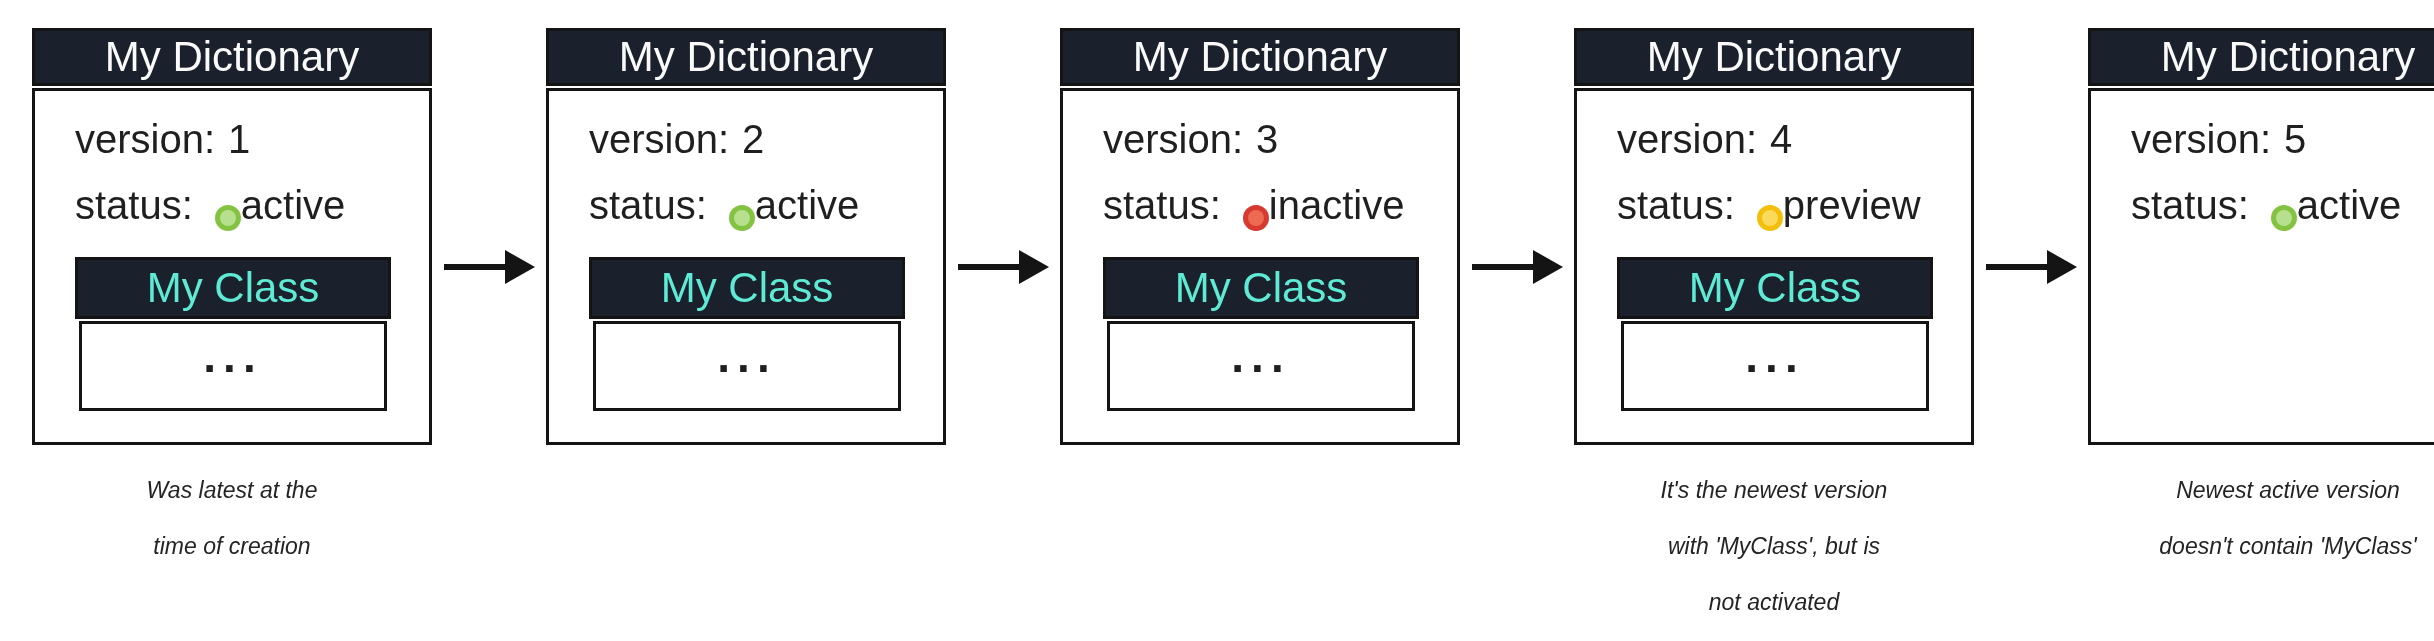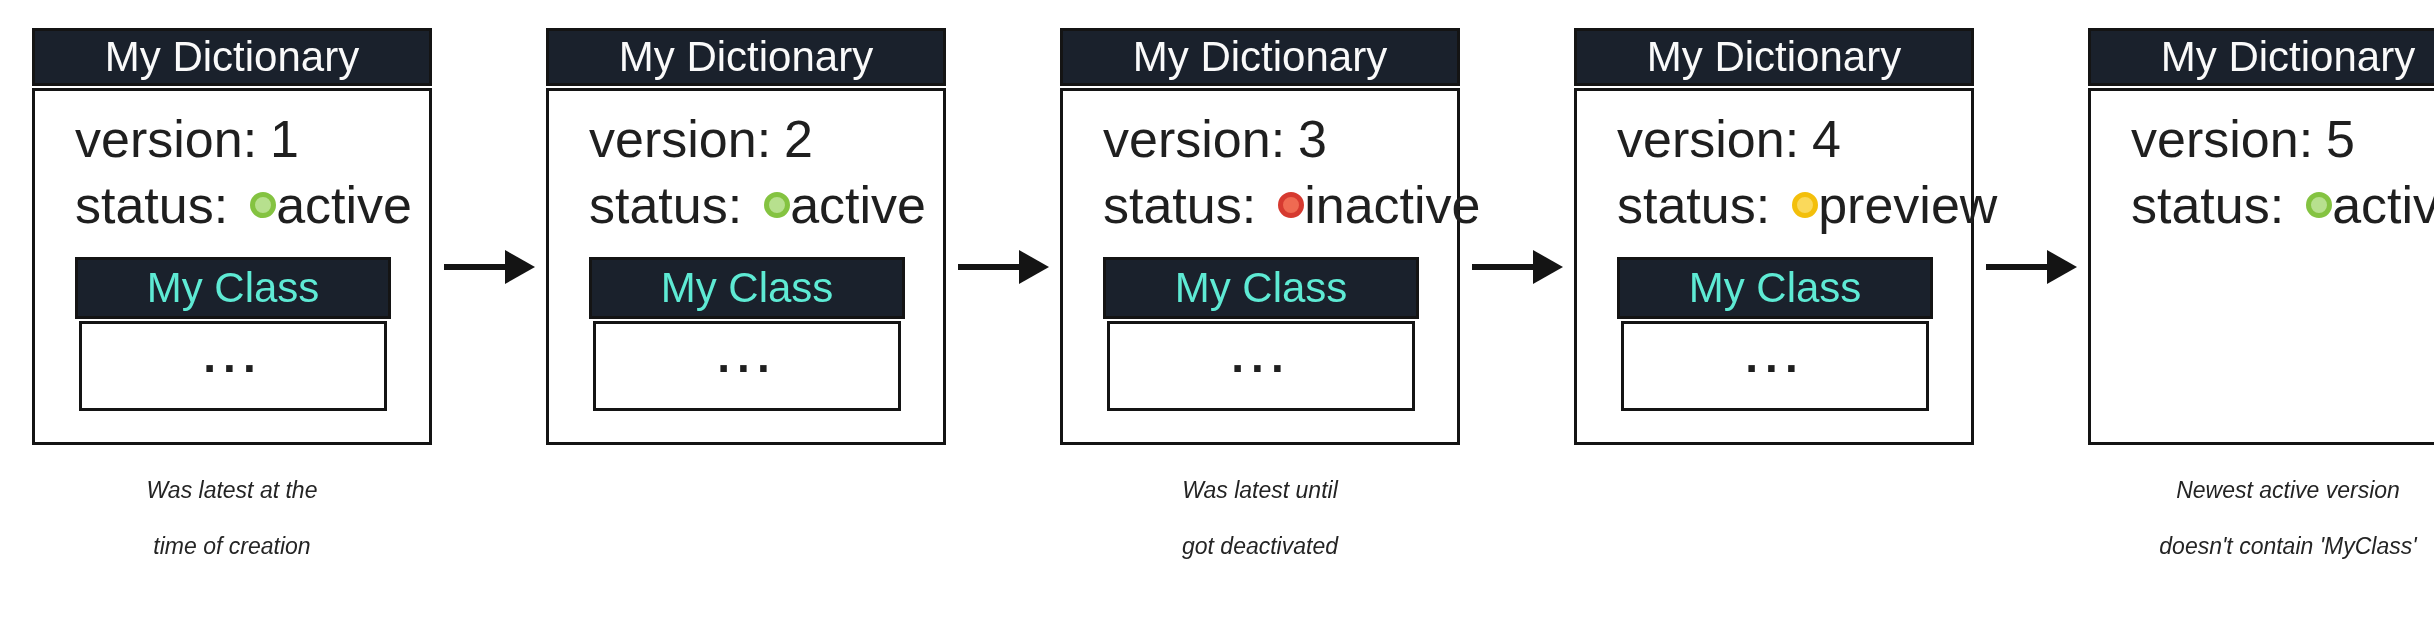--- a/index.html
+++ b/index.html
@@ -29,21 +29,21 @@
     color: #fafafa;
     font-size: 42px; line-height: 52px;
     display: flex; align-items: center; justify-content: center;
   }
   .dict-body {
     flex: 1; margin-top: 2px; box-sizing: border-box;
     background: #ffffff;
     border: 3px solid var(--border, #141414);
     padding: 22px 38px 24px 40px;
   }
-  .line { display: flex; align-items: center; font-size: 52px; line-height: 52px; }
+  .line { display: flex; align-items: flex-end; font-size: 40px; line-height: 52px; }
   .line + .line { margin-top: 14px; }
   .line .val { margin-left: 13px; }
   .status-dot {
     width: 26px; height: 26px; box-sizing: border-box;
     border-radius: 50%;
     margin-left: 22px; flex: none;
   }
   .status-dot[data-status="active"]   { background: var(--active-fill);   border: 5px solid var(--active-ring); }
   .status-dot[data-status="inactive"] { background: var(--inactive-fill); border: 5px solid var(--inactive-ring); }
   .status-dot[data-status="preview"]  { background: var(--preview-fill);  border: 5px solid var(--preview-ring); }
@@ -175,22 +175,20 @@
           <span class="status-word">inactive</span>
         </div>
         <div class="class-box">
           <div class="class-header">My Class</div>
           <div class="class-body">
             <span class="dots">...</span>
           </div>
         </div>
       </div>
     </div>
-    <div class="caption">Was latest until
-got deactivated</div>
   </div>
 
   <div class="arrow">
     <div class="arrow-line"></div>
     <div class="arrow-head"></div>
   </div>
 
   <div class="unit">
     <div class="dict-box">
       <div class="dict-header">My Dictionary</div>
@@ -205,20 +203,23 @@
           <span class="status-word">preview</span>
         </div>
         <div class="class-box">
           <div class="class-header">My Class</div>
           <div class="class-body">
             <span class="dots">...</span>
           </div>
         </div>
       </div>
     </div>
+    <div class="caption">It's the newest version
+with 'MyClass', but is
+not activated</div>
   </div>
 
   <div class="arrow">
     <div class="arrow-line"></div>
     <div class="arrow-head"></div>
   </div>
 
   <div class="unit">
     <div class="dict-box">
       <div class="dict-header">My Dictionary</div>

